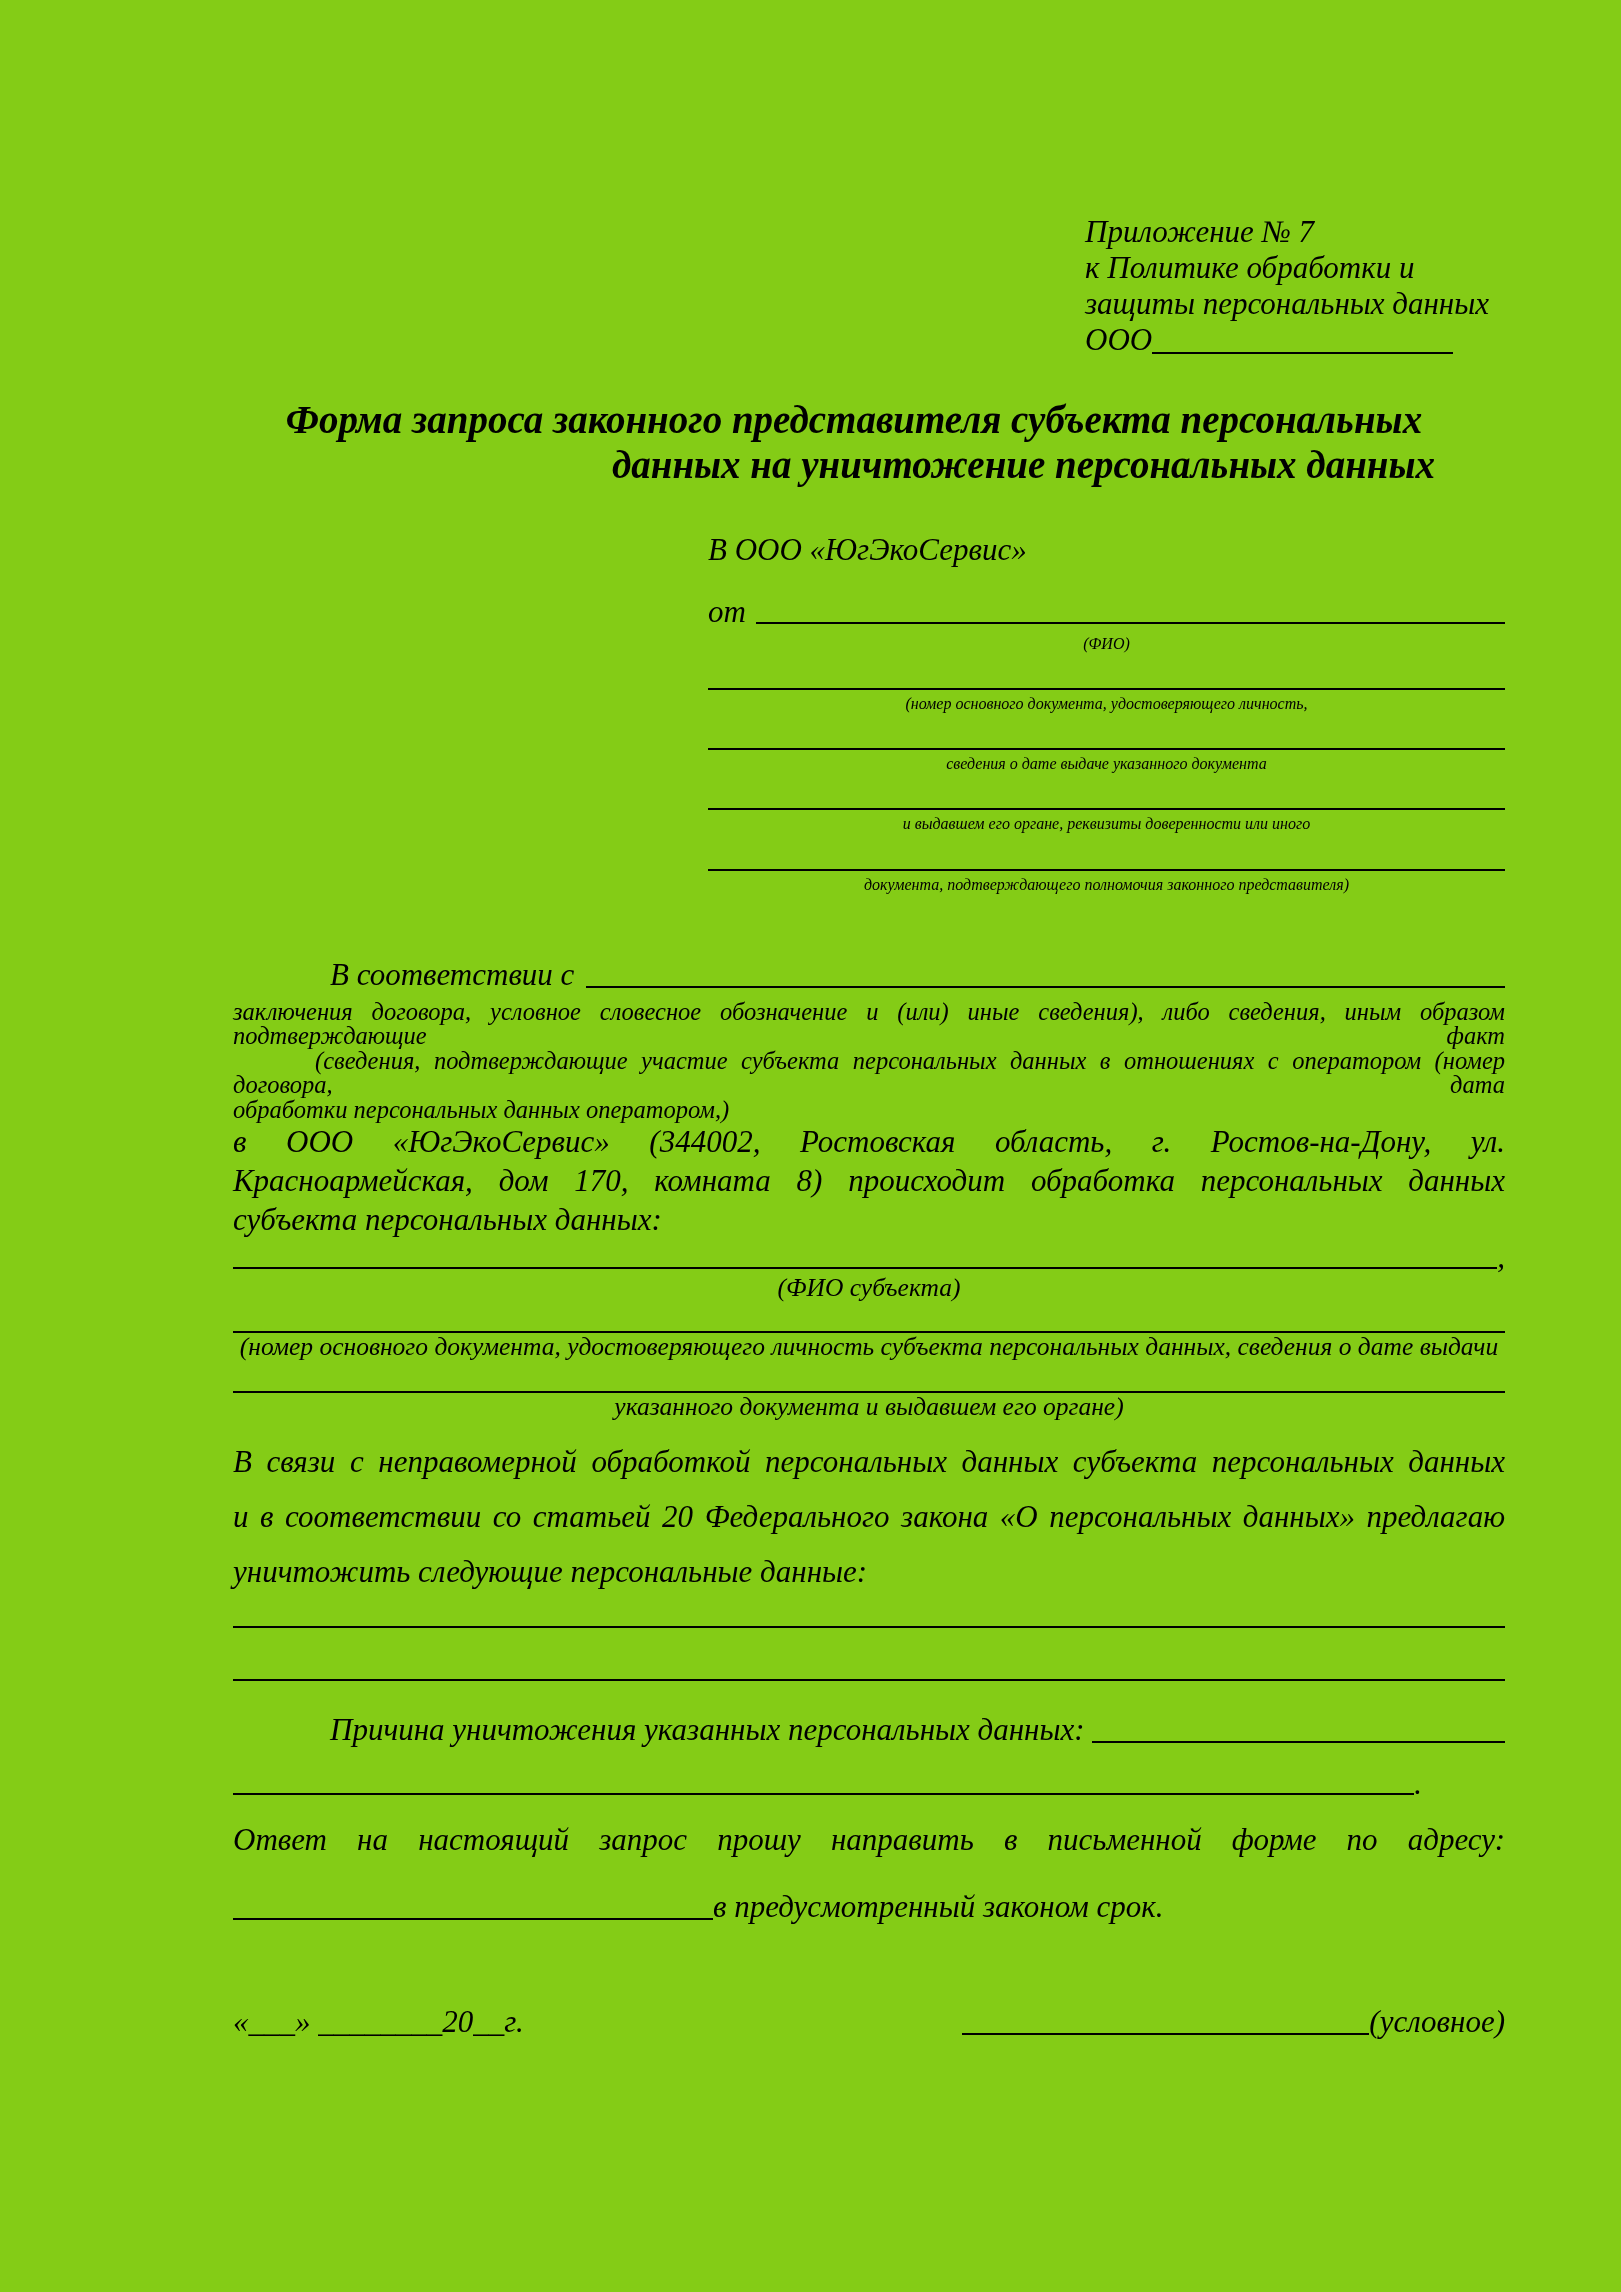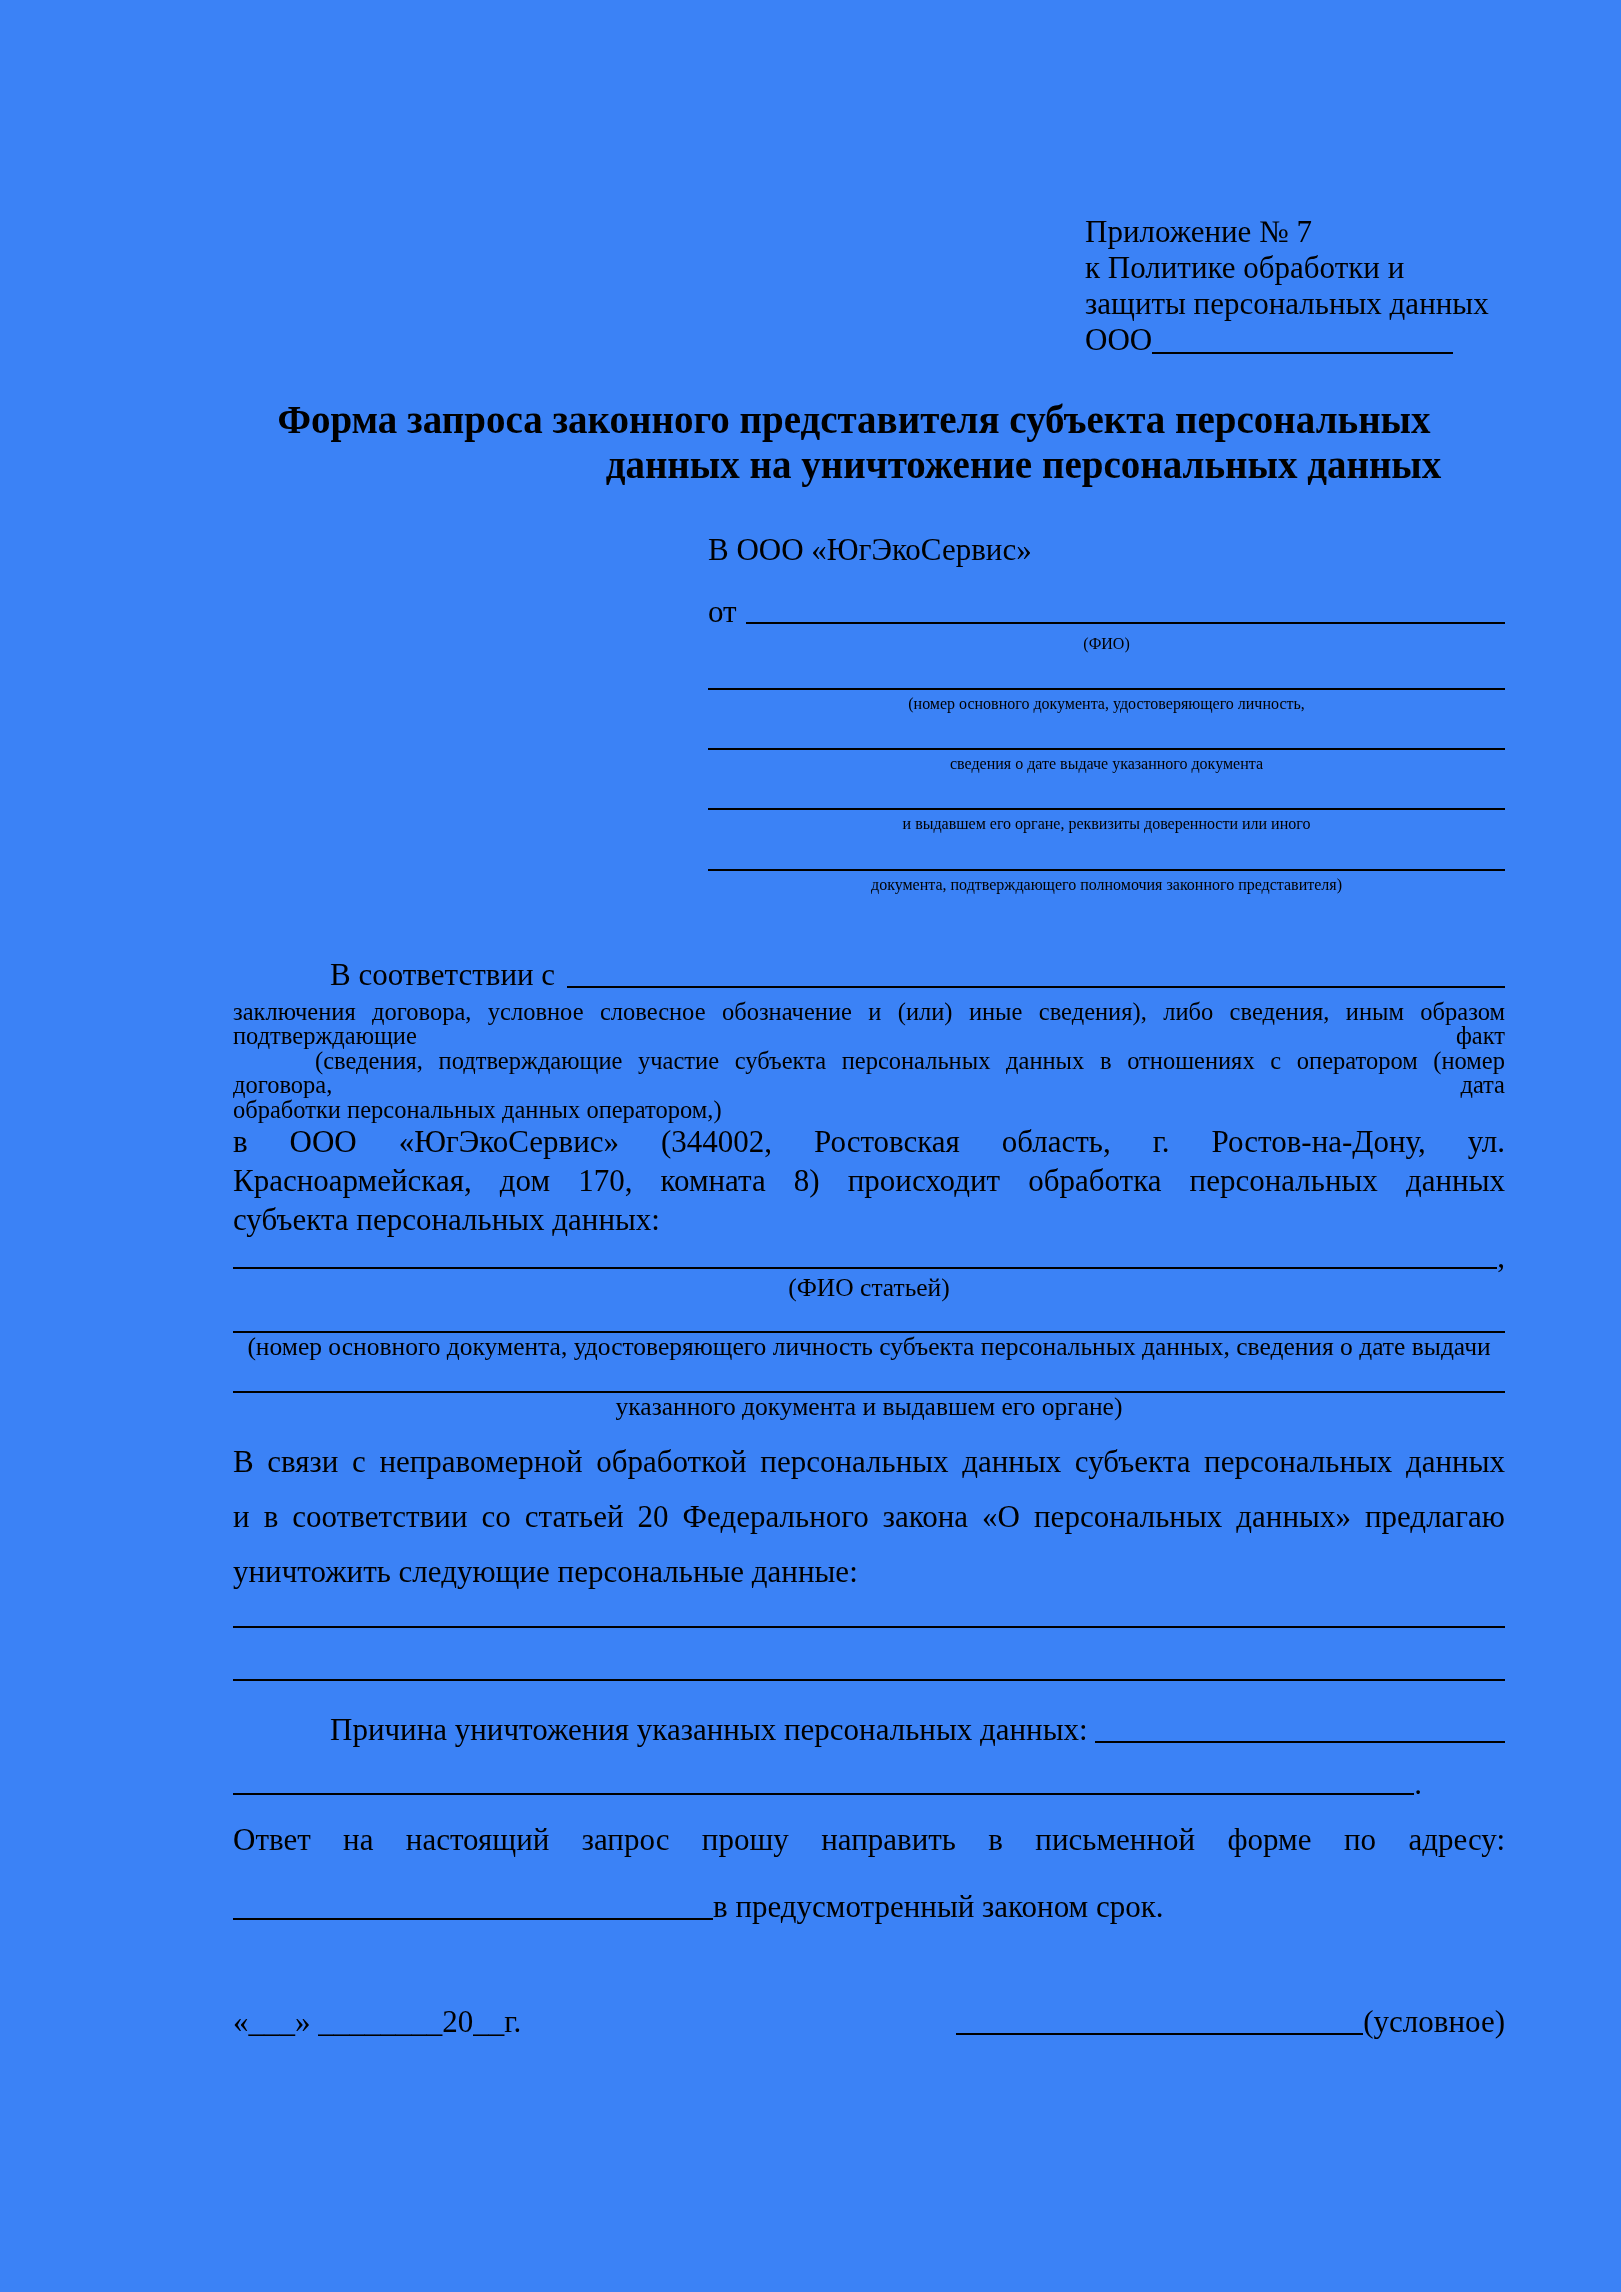--- a/index.html
+++ b/index.html
@@ -1,21 +1,22 @@
 <!DOCTYPE html>
 <html><head>
 <meta charset="utf-8">
 <style>
   * { margin:0; padding:0; box-sizing:border-box; }
   html,body { background:#ffffff; }
   .page {
-    width:1621px; height:2293px; background:#3b82f6; color:#000;
+    width:1621px; height:2293px; background:#84cc16; color:#000;
     font-family:"Liberation Serif","DejaVu Serif",serif;
     font-size:31px; position:relative; overflow:hidden;
     padding:214px 116px 0 233px;
+    font-style:italic;
   }
   
   .appendix { margin-left:852px; line-height:36px; }
   .ooo-row { display:flex; width:368px;text-align:center; }
   .ooo-underline { flex:1; position:relative; }
   .ooo-underline::after { content:""; position:absolute; left:0; right:0; bottom:3.9px; border-bottom:2.9px solid #000; }
   
   .title { margin-top:39px; margin-left:-30px; font-weight:bold; font-size:39px; line-height:45px; white-space:nowrap;text-align:center; }
   .title .l2 { padding-left:339px; }
   
@@ -107,21 +108,21 @@
   <div class="para">
     <div class="jl">в ООО «ЮгЭкоСервис» (344002, Ростовская область, г. Ростов-на-Дону, ул.</div>
     <div class="jl">Красноармейская, дом 170, комната 8) происходит обработка персональных данных</div>
     <div>субъекта персональных данных:</div>
   </div>
 
   <div class="comma-row">
     <span class="fill"></span>
     <span>,</span>
   </div>
-  <div class="cap-wide">(ФИО статьей)</div>
+  <div class="cap-wide">(ФИО субъекта)</div>
 
   <div class="blank-doc1"></div>
   <div class="cap-wide">(номер основного документа, удостоверяющего личность субъекта персональных данных, сведения о дате выдачи</div>
   <div class="blank-doc2"></div>
   <div class="cap-wide">указанного документа и выдавшем его органе)</div>
 
   <div class="para-wide">
     <div class="jl">В связи с неправомерной обработкой персональных данных субъекта персональных данных</div>
     <div class="jl">и в соответствии со статьей 20 Федерального закона «О персональных данных» предлагаю</div>
     <div>уничтожить следующие персональные данные:</div>

